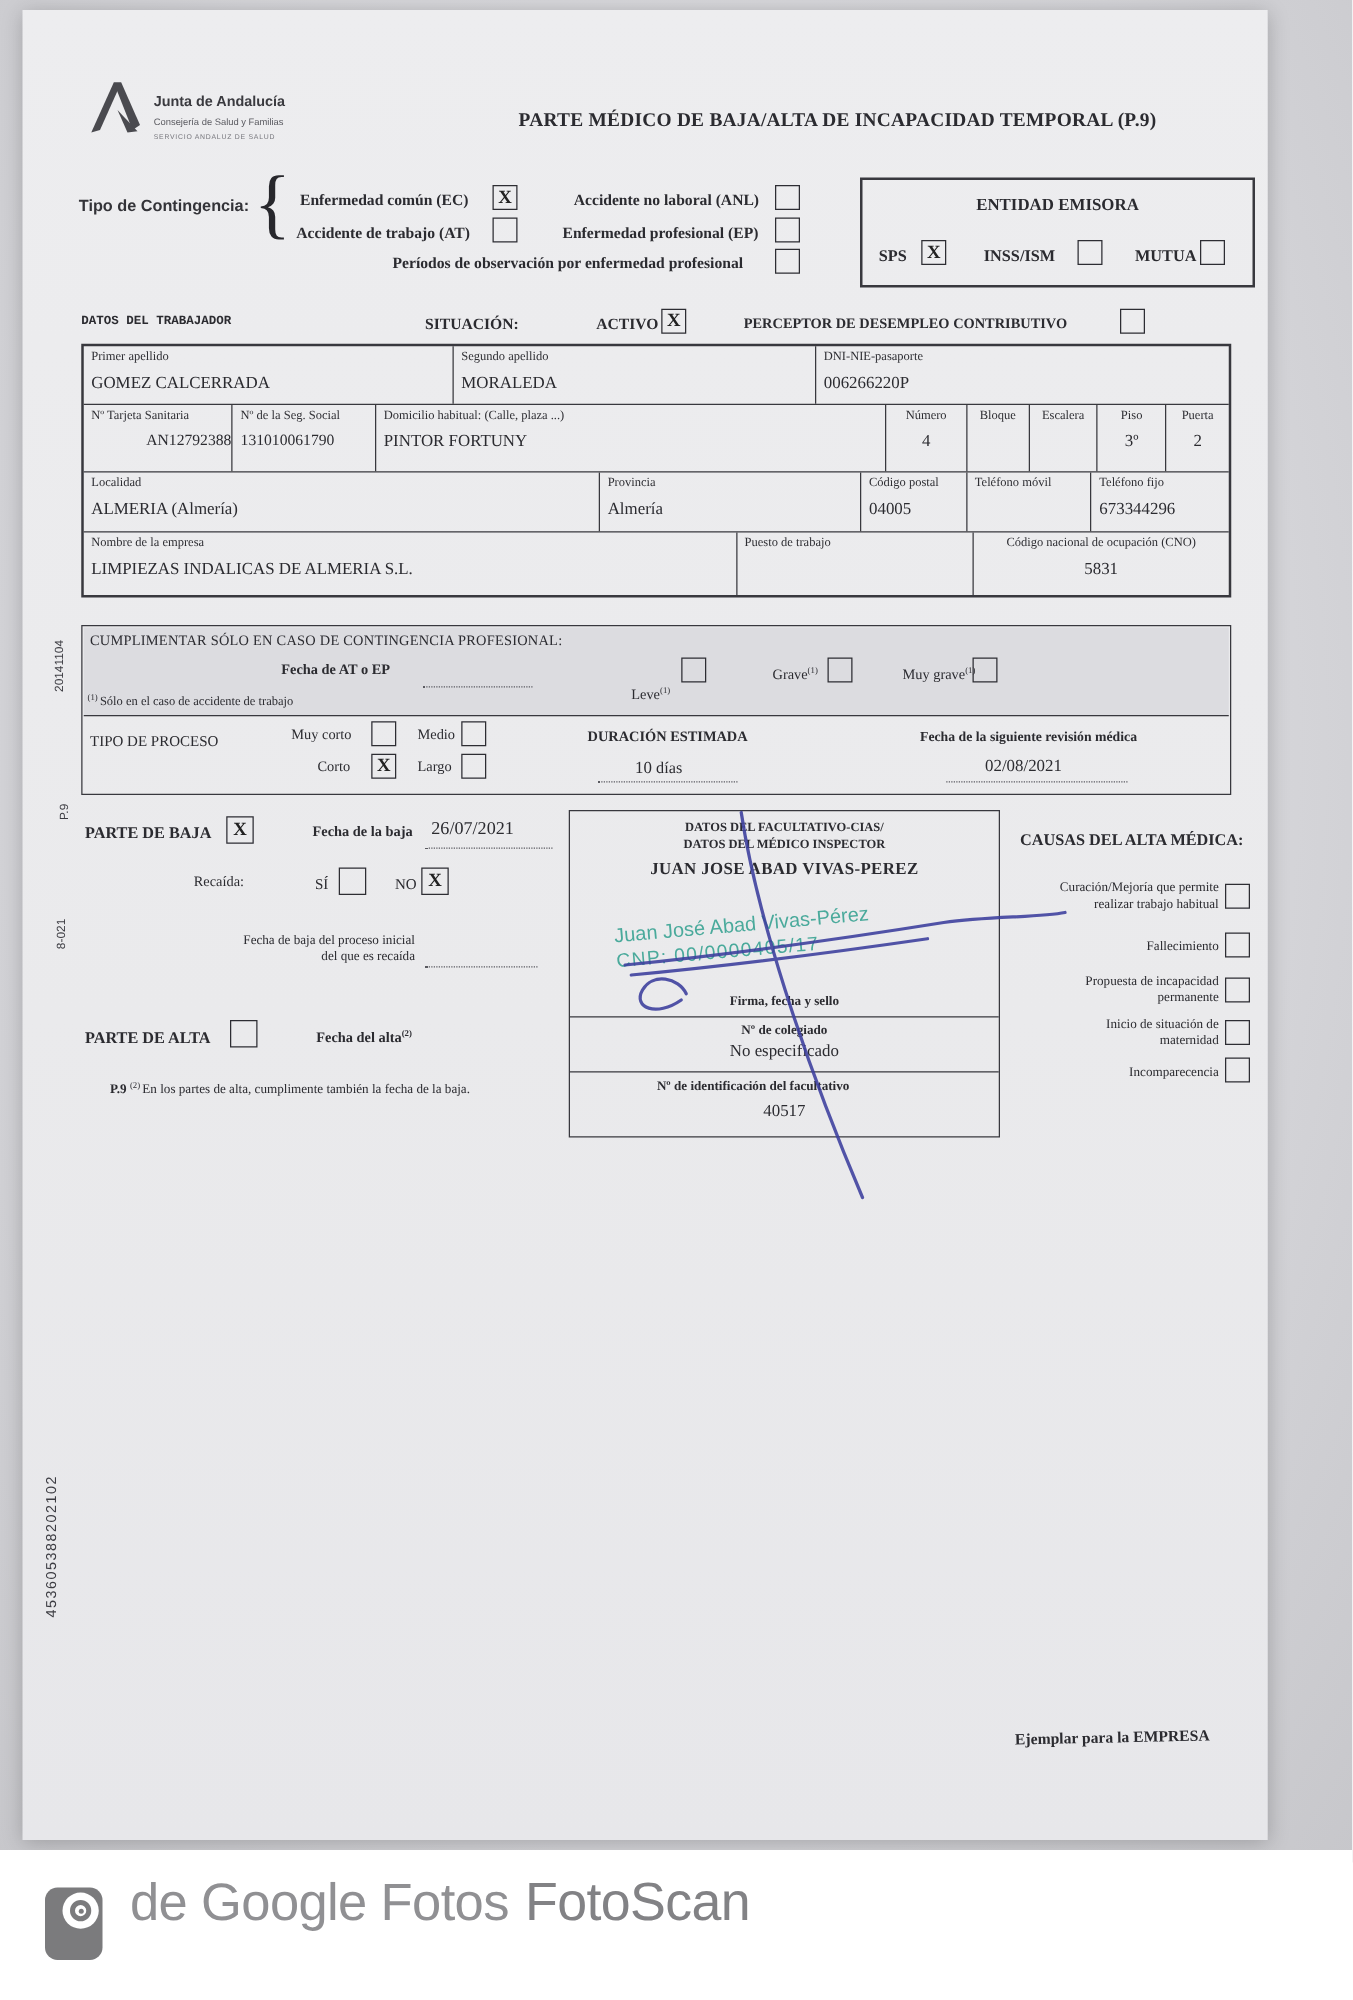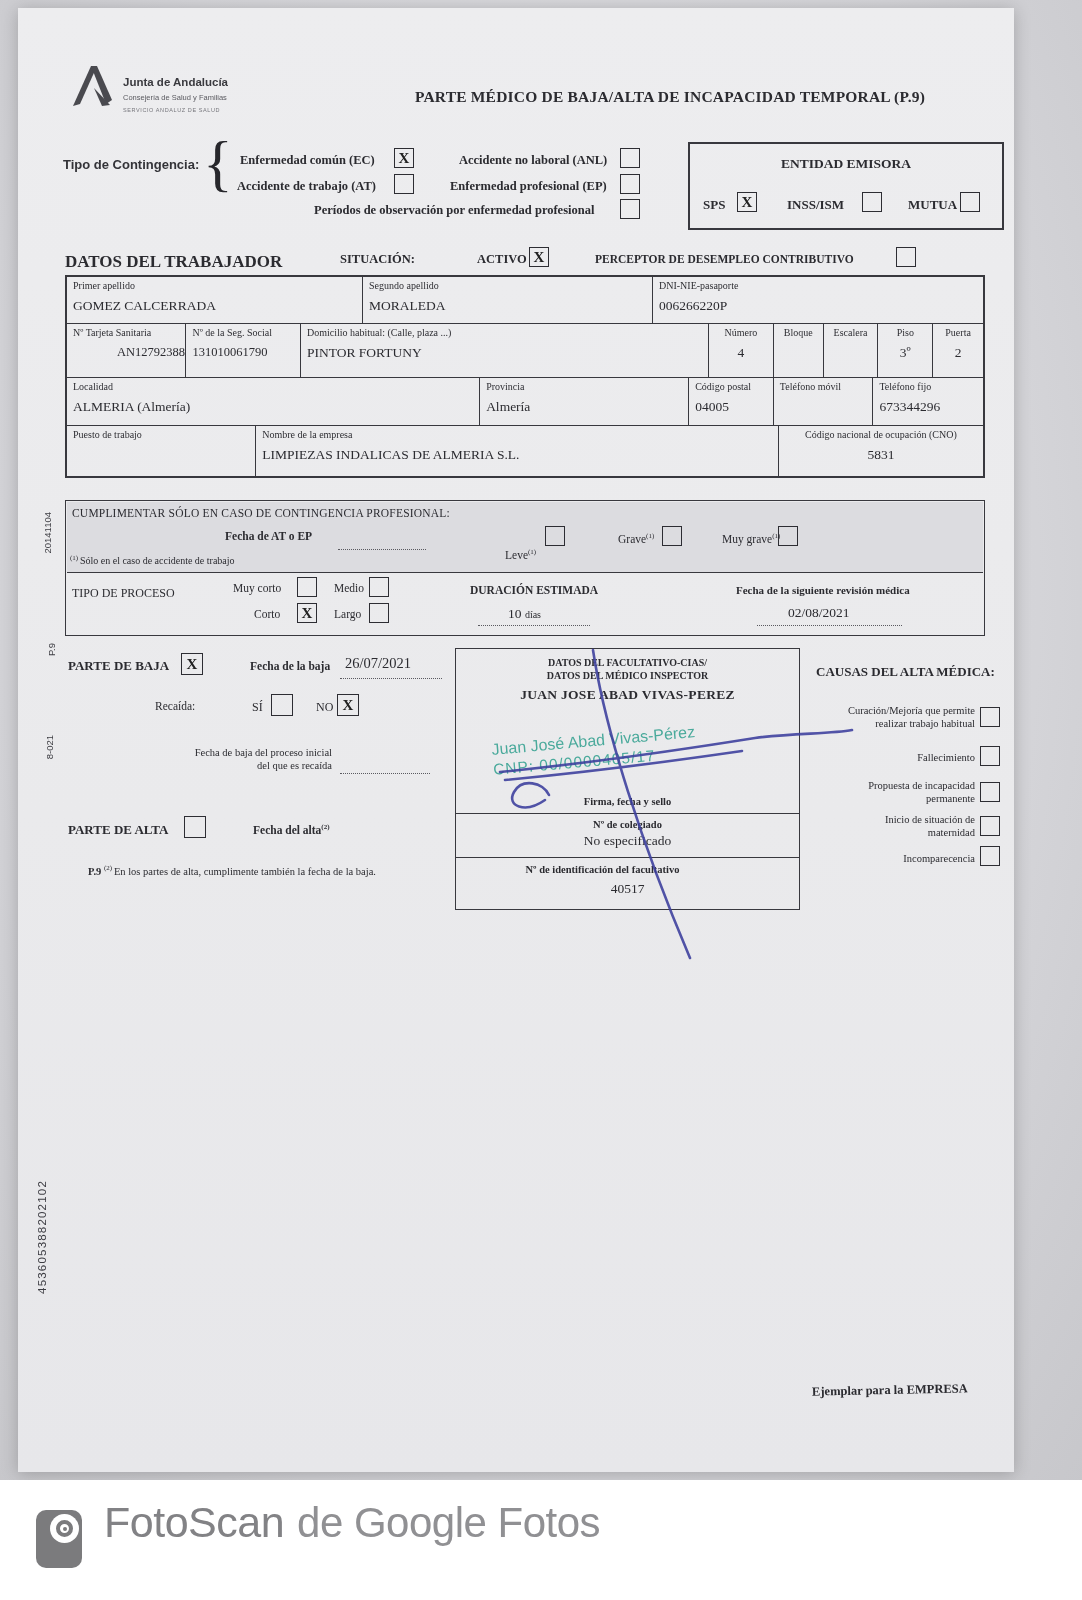--- a/index.html
+++ b/index.html
@@ -101,21 +101,21 @@
   </span>
 <div class="abs ser b" style="left:787px;top:197px;font-size:13px;">INSS/ISM</div>
 <span class="cb" style="left:862px;top:192px;">
     <span></span>
   </span>
 <div class="abs ser b" style="left:908px;top:197px;font-size:13px;">MUTUA</div>
 <span class="cb" style="left:960px;top:192px;">
     <span></span>
   </span>
 
-<div class="abs ser b" style="left:65px;top:252px;font-size:17px;">DATOS DEL TRABAJADOR</div>
+<div class="abs ser b" style="left:65px;top:252px;font-size:10px;font-family:Liberation Mono, monospace;">DATOS DEL TRABAJADOR</div>
 <div class="abs ser b" style="left:340px;top:252px;font-size:12.5px;">SITUACIÓN:</div>
 <div class="abs ser b" style="left:477px;top:252px;font-size:12.5px;">ACTIVO</div>
 <span class="cb" style="left:529px;top:247px;">
     <span>X</span>
   </span>
 <div class="abs ser b" style="left:595px;top:253px;font-size:11.5px;">PERCEPTOR DE DESEMPLEO CONTRIBUTIVO</div>
 <span class="cb" style="left:896px;top:247px;">
     <span></span>
   </span>
 
@@ -184,28 +184,28 @@
     <div class="tcell" style="width:100px;">
       <div class="flab">Teléfono móvil</div>
       <div class="fval"></div>
     </div>
     <div class="tcell" style="width:110px;">
       <div class="flab">Teléfono fijo</div>
       <div class="fval">673344296</div>
     </div>
   </div>
   <div class="trow" style="height:50px;">
+    <div class="tcell" style="width:525px;">
+      <div class="flab">Nombre de la empresa</div>
+      <div class="fval">LIMPIEZAS INDALICAS DE ALMERIA S.L.</div>
+    </div>
     <div class="tcell" style="width:190px;">
       <div class="flab">Puesto de trabajo</div>
       <div class="fval"></div>
     </div>
-    <div class="tcell" style="width:525px;">
-      <div class="flab">Nombre de la empresa</div>
-      <div class="fval">LIMPIEZAS INDALICAS DE ALMERIA S.L.</div>
-    </div>
     <div class="tcell tc" style="width:205px;">
       <div class="flab">Código nacional de ocupación (CNO)</div>
       <div class="fval">5831</div>
     </div>
   </div>
 </div>
 
 <div class="boxline" style="left:65px;top:500px;width:920px;height:136px;"></div>
 <div class="abs" style="left:66.7px;top:501.7px;width:916.6px;height:70px;background:#dcdce0;border-bottom:1.4px solid #38383e;"></div>
 
@@ -240,21 +240,21 @@
 <div class="abs ser" style="left:254px;top:608px;font-size:11.5px;">Corto</div>
 <span class="cb" style="left:297px;top:603px;">
     <span>X</span>
   </span>
 <div class="abs ser" style="left:334px;top:608px;font-size:11.5px;">Largo</div>
 <span class="cb" style="left:369px;top:603px;">
     <span></span>
   </span>
 
 <div class="abs ser" style="left:470px;top:584px;font-size:11.5px;font-weight:600;">DURACIÓN ESTIMADA</div>
-<div class="abs ser" style="left:508px;top:606px;font-size:13.5px;"><span>10</span>&nbsp;<span style="font-size:10px;">días</span></div>
+<div class="abs ser" style="left:508px;top:606px;font-size:13.5px;"><span>10</span>&nbsp;<span style="font-size:13px;">días</span></div>
 <div class="dot" style="left:478px;top:624px;width:112px;"></div>
 
 <div class="abs ser b" style="left:736px;top:584px;font-size:11px;">Fecha de la siguiente revisión médica</div>
 <div class="abs ser" style="left:788px;top:605px;font-size:13.5px;">02/08/2021</div>
 <div class="dot" style="left:757px;top:624px;width:145px;"></div>
 
 <div class="abs ser b" style="left:68px;top:658px;font-size:13px;">PARTE DE BAJA</div>
 <span class="cb big" style="left:181px;top:653px;">
     <span>X</span>
   </span>
@@ -351,16 +351,16 @@
 
 <div class="footer">
   <div style="position:absolute;left:36px;top:30px;width:46px;height:58px;background:#7b7b7d;border-radius:10px;">
     <div style="position:absolute;top:4px;right:3px;width:29px;height:29px;border-radius:50%;background:#ffffff;display:flex;align-items:center;justify-content:center;">
       <div style="width:17px;height:17px;border-radius:50%;border:4.5px solid #7b7b7d;background:#ffffff;box-sizing:border-box;display:flex;align-items:center;justify-content:center;">
         <div style="width:4px;height:4px;border-radius:50%;background:#7b7b7d;"></div>
       </div>
     </div>
   </div>
   <div style="position:absolute;left:104px;top:18px;display:flex;align-items:baseline;gap:13px;">
+    <span class="sans" style="font-size:42px;color:#909093;letter-spacing:-.5px;">de Google Fotos</span>
     <span class="sans" style="font-size:43px;color:#828285;letter-spacing:-.5px;">FotoScan</span>
-    <span class="sans" style="font-size:42px;color:#909093;letter-spacing:-.5px;">de Google Fotos</span>
   </div>
 </div>
 
 </body></html>

